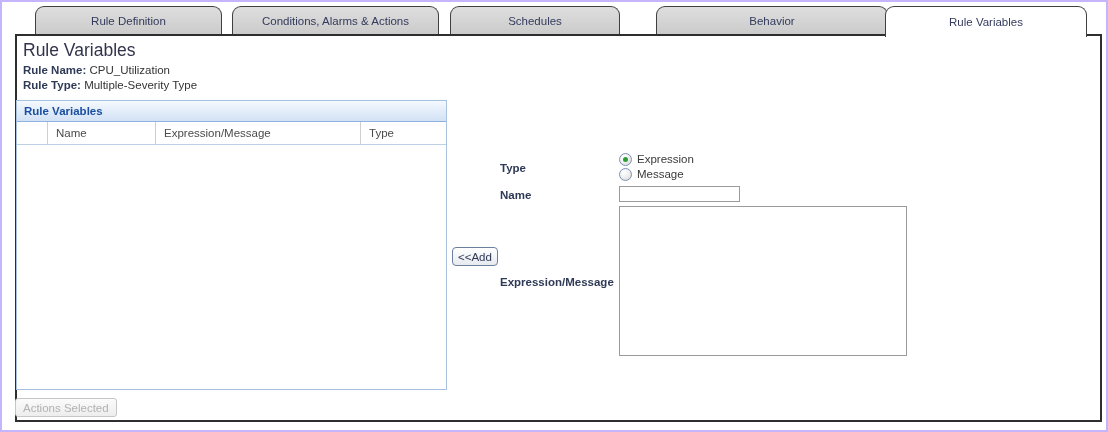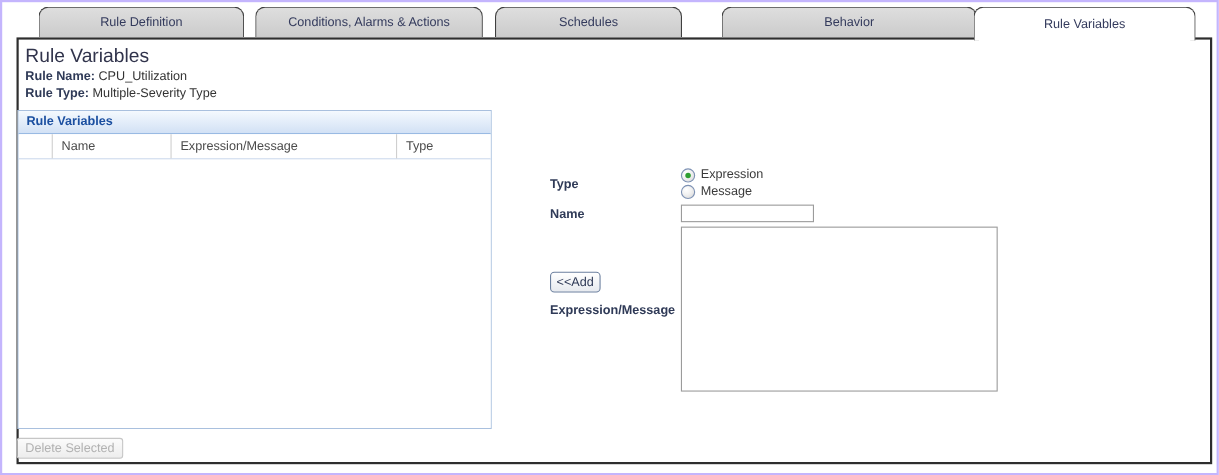--- a/index.html
+++ b/index.html
@@ -63,21 +63,21 @@
     font-size:11.5px; color:#b2b2b2;
     background:linear-gradient(#fbfbfb,#ededed);
     border:1px solid #c6c6c6; border-radius:3px;
   }
   
   .btn-add {
     position:absolute; left:450px; top:245px; height:19px; padding:0 5px;
     font-family:"Liberation Sans", sans-serif;
     font-size:11.5px; color:#2f3a57;
     background:linear-gradient(#ffffff,#e7eaef);
-    border:1px solid #6b7f9e; border-radius:4px; cursor:pointer;margin-left:48px;
+    border:1px solid #6b7f9e; border-radius:4px; cursor:pointer;
   }
   .flabel { position:absolute; font-size:11.5px; font-weight:bold; color:#2f3a57; }
   .lbl-type { left:498px; top:160px; }
   .lbl-name { left:498px; top:187px; }
   .lbl-expr { left:498px; top:274px; }
   .radio-row { position:absolute; left:617px; display:flex; align-items:center; gap:5px; height:14px; }
   .radio-row.r1 { top:150px; }
   .radio-row.r2 { top:165px;text-align:center; }
   .radio {
     width:13px; height:13px; border-radius:50%;
@@ -139,21 +139,21 @@
       <div class="rv-title">Rule Variables</div>
       <div class="rv-head">
         <div class="cell c0"></div>
         <div class="cell c1">Name</div>
         <div class="cell c2">Expression/Message</div>
         <div class="cell c3">Type</div>
       </div>
       <div class="rv-body"></div>
     </div>
 
-    <button class="btn-delete" disabled="">Delete Selected</button>
+    <button class="btn-delete" disabled="">Actions Selected</button>
 
     <button class="btn-add">&lt;&lt;Add</button>
 
     <div class="flabel lbl-type">Type</div>
 
     <div class="radio-row r1">
       <span class="radio selected"></span>
       <span class="radio-label">Expression</span>
     </div>
     <div class="radio-row r2">

